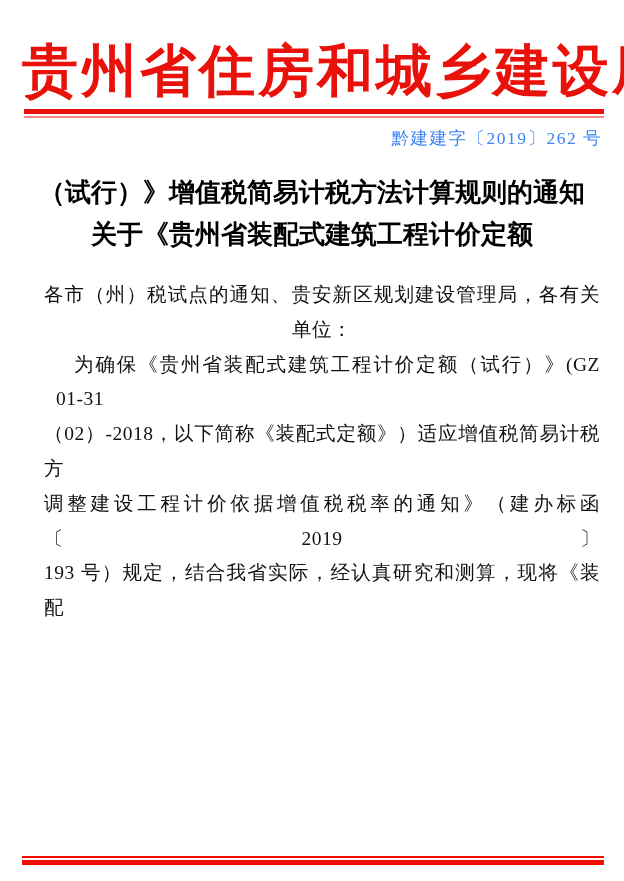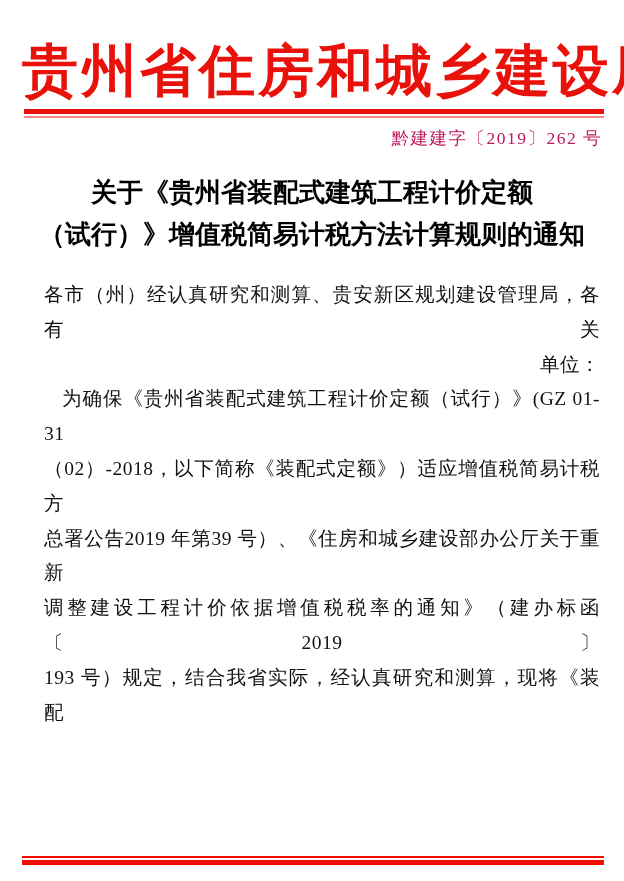--- a/index.html
+++ b/index.html
@@ -41,21 +41,21 @@
     border-bottom: 2px solid #f08a82;
   }
   
   #doc-number {
     position: absolute;
     top: 126px;
     right: 22px;
     font-size: 17.5px;
     line-height: 24px;
     letter-spacing: 1.5px;
-    color: #be185d;
+    color: #3b82f6;
   }
   
   #notice-title {
     position: absolute;
     top: 172px;
     left: 0;
     right: 0;
     text-align: center;
     font-size: 26px;
     font-weight: 700;
@@ -67,30 +67,31 @@
     position: absolute;
     top: 278px;
     left: 44px;
     width: 556px;
     font-size: 19.5px;
     line-height: 34.8px;
     letter-spacing: 0.5px;
     color: #111111;
   }
   .line {
-    text-align: right;
+    text-align: center;
     white-space: normal;
   }
   .line.fill {
     text-align: justify;
     text-align-last: justify;
     text-justify: inter-character;
   }
   .line.indent {
     text-indent: 18px;
+    margin-left: 12px;
   }
   
   #footer-rule {
     position: absolute;
     top: 856px;
     left: 22px;
     right: 20px;
     height: 2px;
     border-top: 2px solid #f20d00;
     border-bottom: 5px solid #f20d00;
@@ -101,30 +102,29 @@
 
 <div id="page">
 
   <div id="agency-name">贵州省住房和城乡建设厅</div>
 
   <div id="header-rule"></div>
 
   <div id="doc-number">黔建建字〔2019〕262 号</div>
 
   <div id="notice-title">
+    <div>（试行）》增值税简易计税方法计算规则的通知</div>
     <div>关于《贵州省装配式建筑工程计价定额</div>
-    <div>（试行）》增值税简易计税方法计算规则的通知</div>
   </div>
 
   <div id="body-text">
-    <div class="line fill">各市（州）经认真研究和测算、贵安新区规划建设管理局，各有关</div>
+    <div class="line fill">各市（州）税试点的通知、贵安新区规划建设管理局，各有关</div>
     <div class="line">单位：</div>
     <div class="line fill indent">为确保《贵州省装配式建筑工程计价定额（试行）》(GZ 01-31</div>
     <div class="line fill">（02）-2018，以下简称《装配式定额》）适应增值税简易计税方</div>
-    <div class="line fill">总署公告2019 年第39 号）、《住房和城乡建设部办公厅关于重新</div>
     <div class="line fill">调整建设工程计价依据增值税税率的通知》（建办标函〔2019〕</div>
     <div class="line fill">193 号）规定，结合我省实际，经认真研究和测算，现将《装配</div>
 
   </div>
 
   <div id="footer-rule"></div>
 
 </div>
 
 </body></html>

